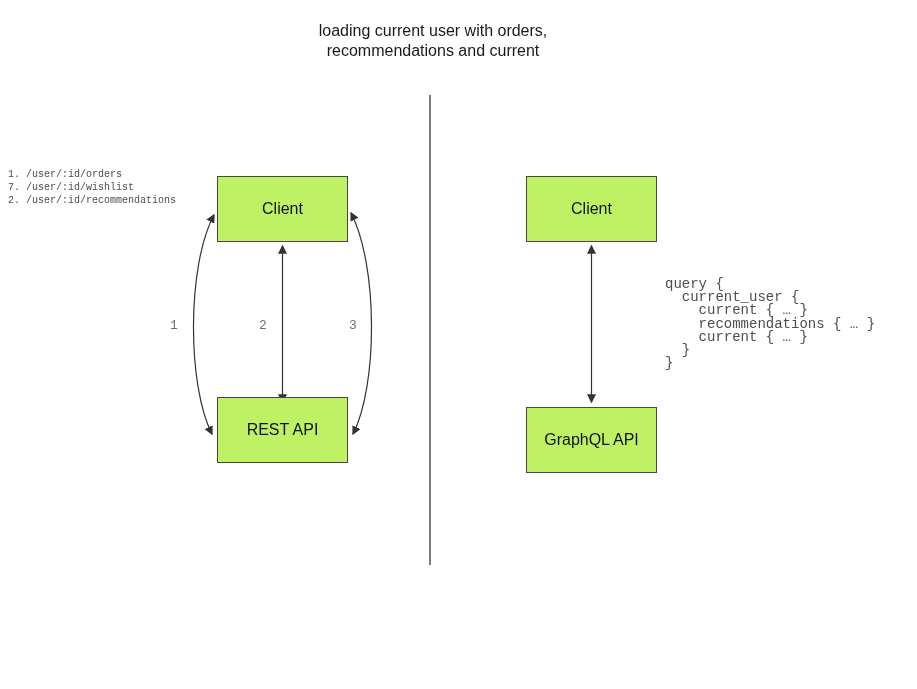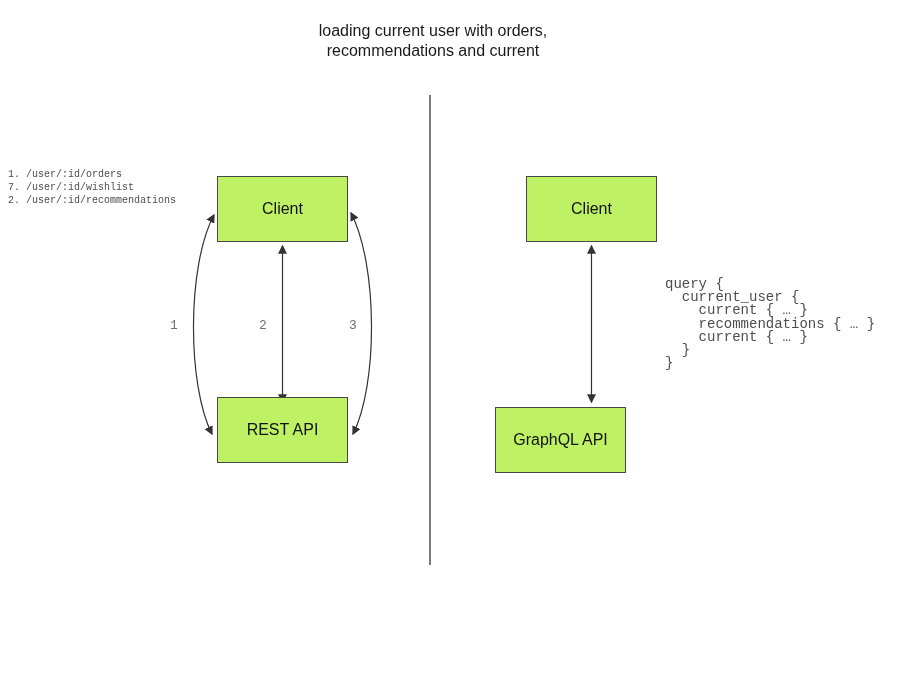--- a/index.html
+++ b/index.html
@@ -32,21 +32,21 @@
     border: 1.5px solid #474747;
     display: flex;
     align-items: center;
     justify-content: center;
     font-size: 16px;
     color: #111111;
   }
   .box-client-left  { left: 217px; top: 176px; width: 131px; height: 66px; }
   .box-rest-api     { left: 217px; top: 397px; width: 131px; height: 66px; align-items: center; }
   .box-client-right { left: 526px; top: 176px; width: 131px; height: 66px; }
-  .box-graphql-api  { left: 495px; top: 407px; width: 131px; height: 66px; }
+  .box-graphql-api  { left: 526px; top: 407px; width: 131px; height: 66px; }
 
   .mono {
     font-family: "Liberation Mono", monospace;
     color: #4d4d4d;
   }
   .endpoint-list {
     position: absolute;
     left: 8px; top: 168px;
     font-size: 10px;
     line-height: 13px;

